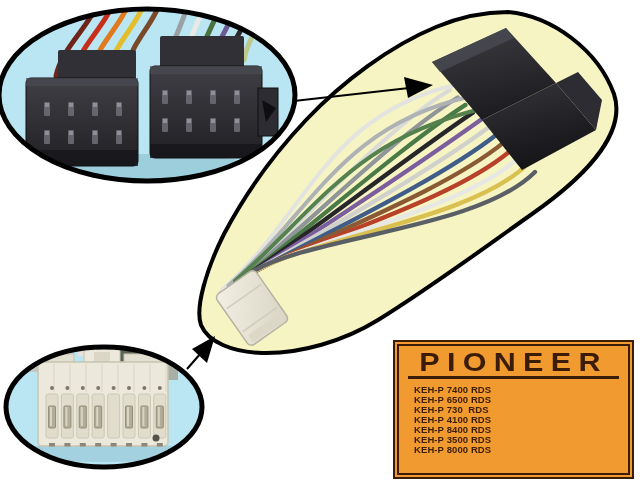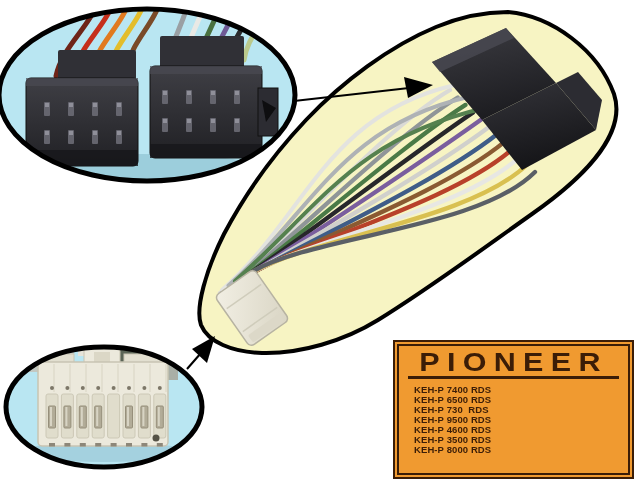--- a/index.html
+++ b/index.html
@@ -271,21 +271,21 @@
 
   <div class="label">
     <div class="label-inner">
       <div class="brand">PIONEER</div>
       <div class="brand-rule"></div>
       <div class="model-cols">
         <div class="model-col left">
             <div class="model-row">KEH-P 7400 RDS</div>
             <div class="model-row">KEH-P 6500 RDS</div>
             <div class="model-row">KEH-P 730  RDS</div>
-            <div class="model-row">KEH-P 9500 RDS</div>
-            <div class="model-row">KEH-P 4600 RDS</div>
+            <div class="model-row">KEH-P 4100 RDS</div>
+            <div class="model-row">KEH-P 8400 RDS</div>
             <div class="model-row">KEH-P 3500 RDS</div>
             <div class="model-row">KEH-P 8000 RDS</div>
           </div>
       </div>
     </div>
   </div>
 </div>
 
 </body></html>

